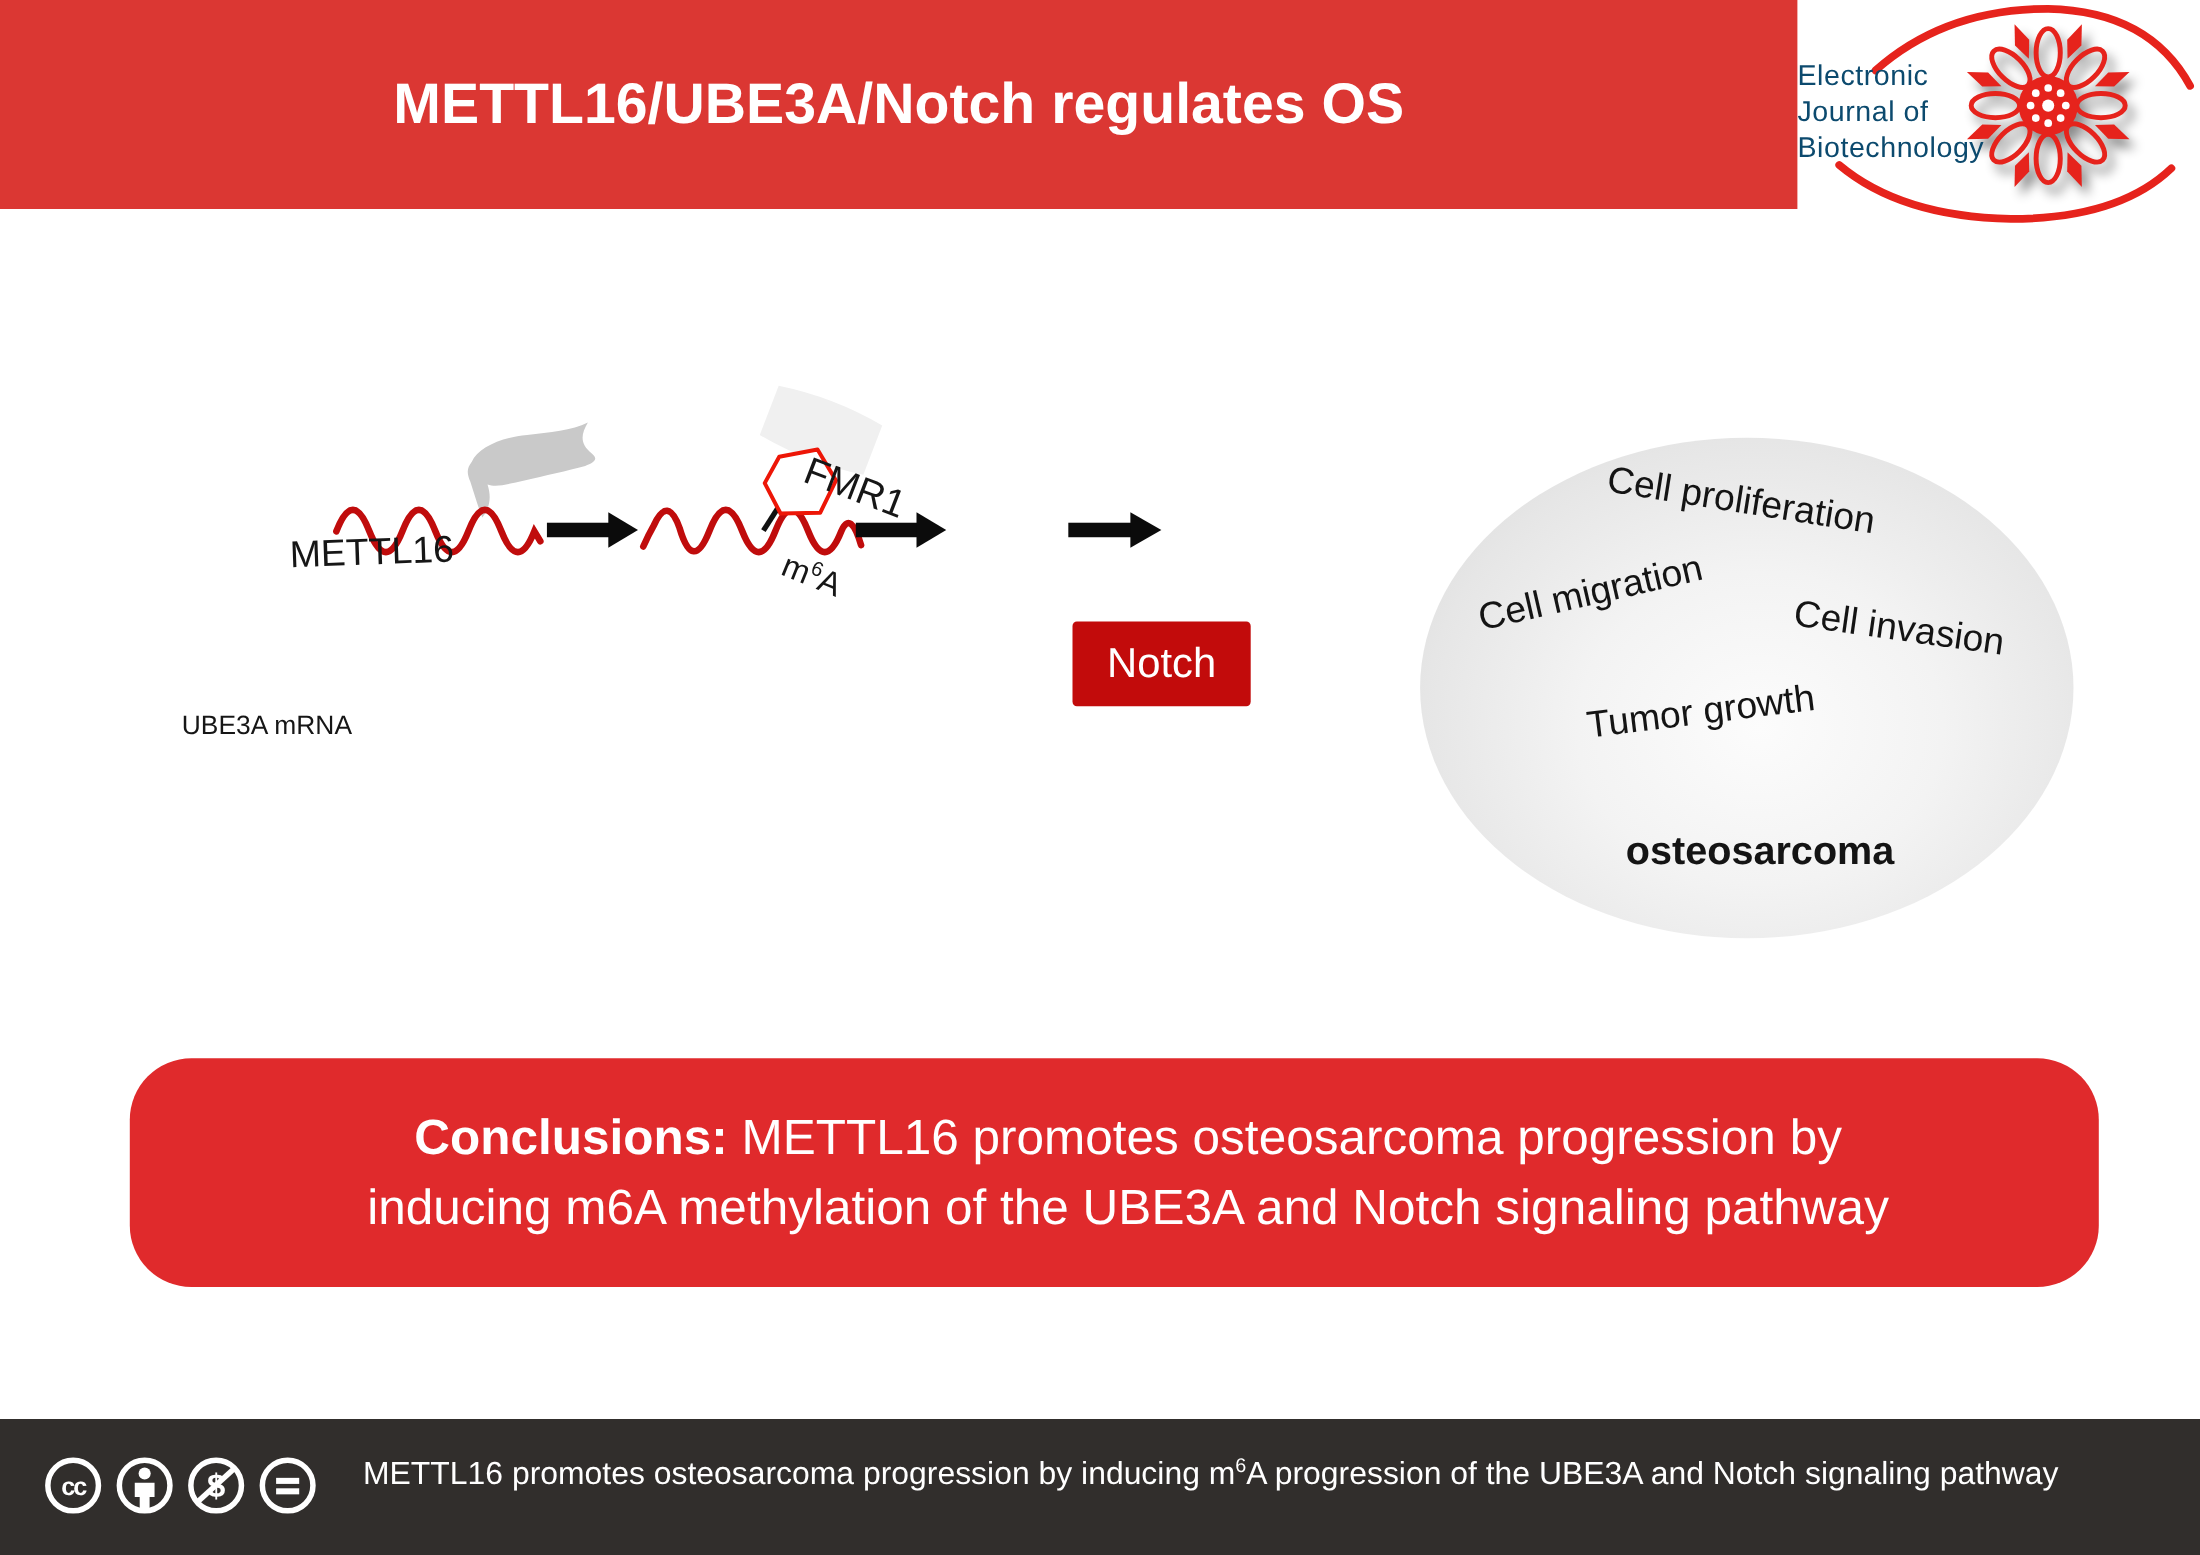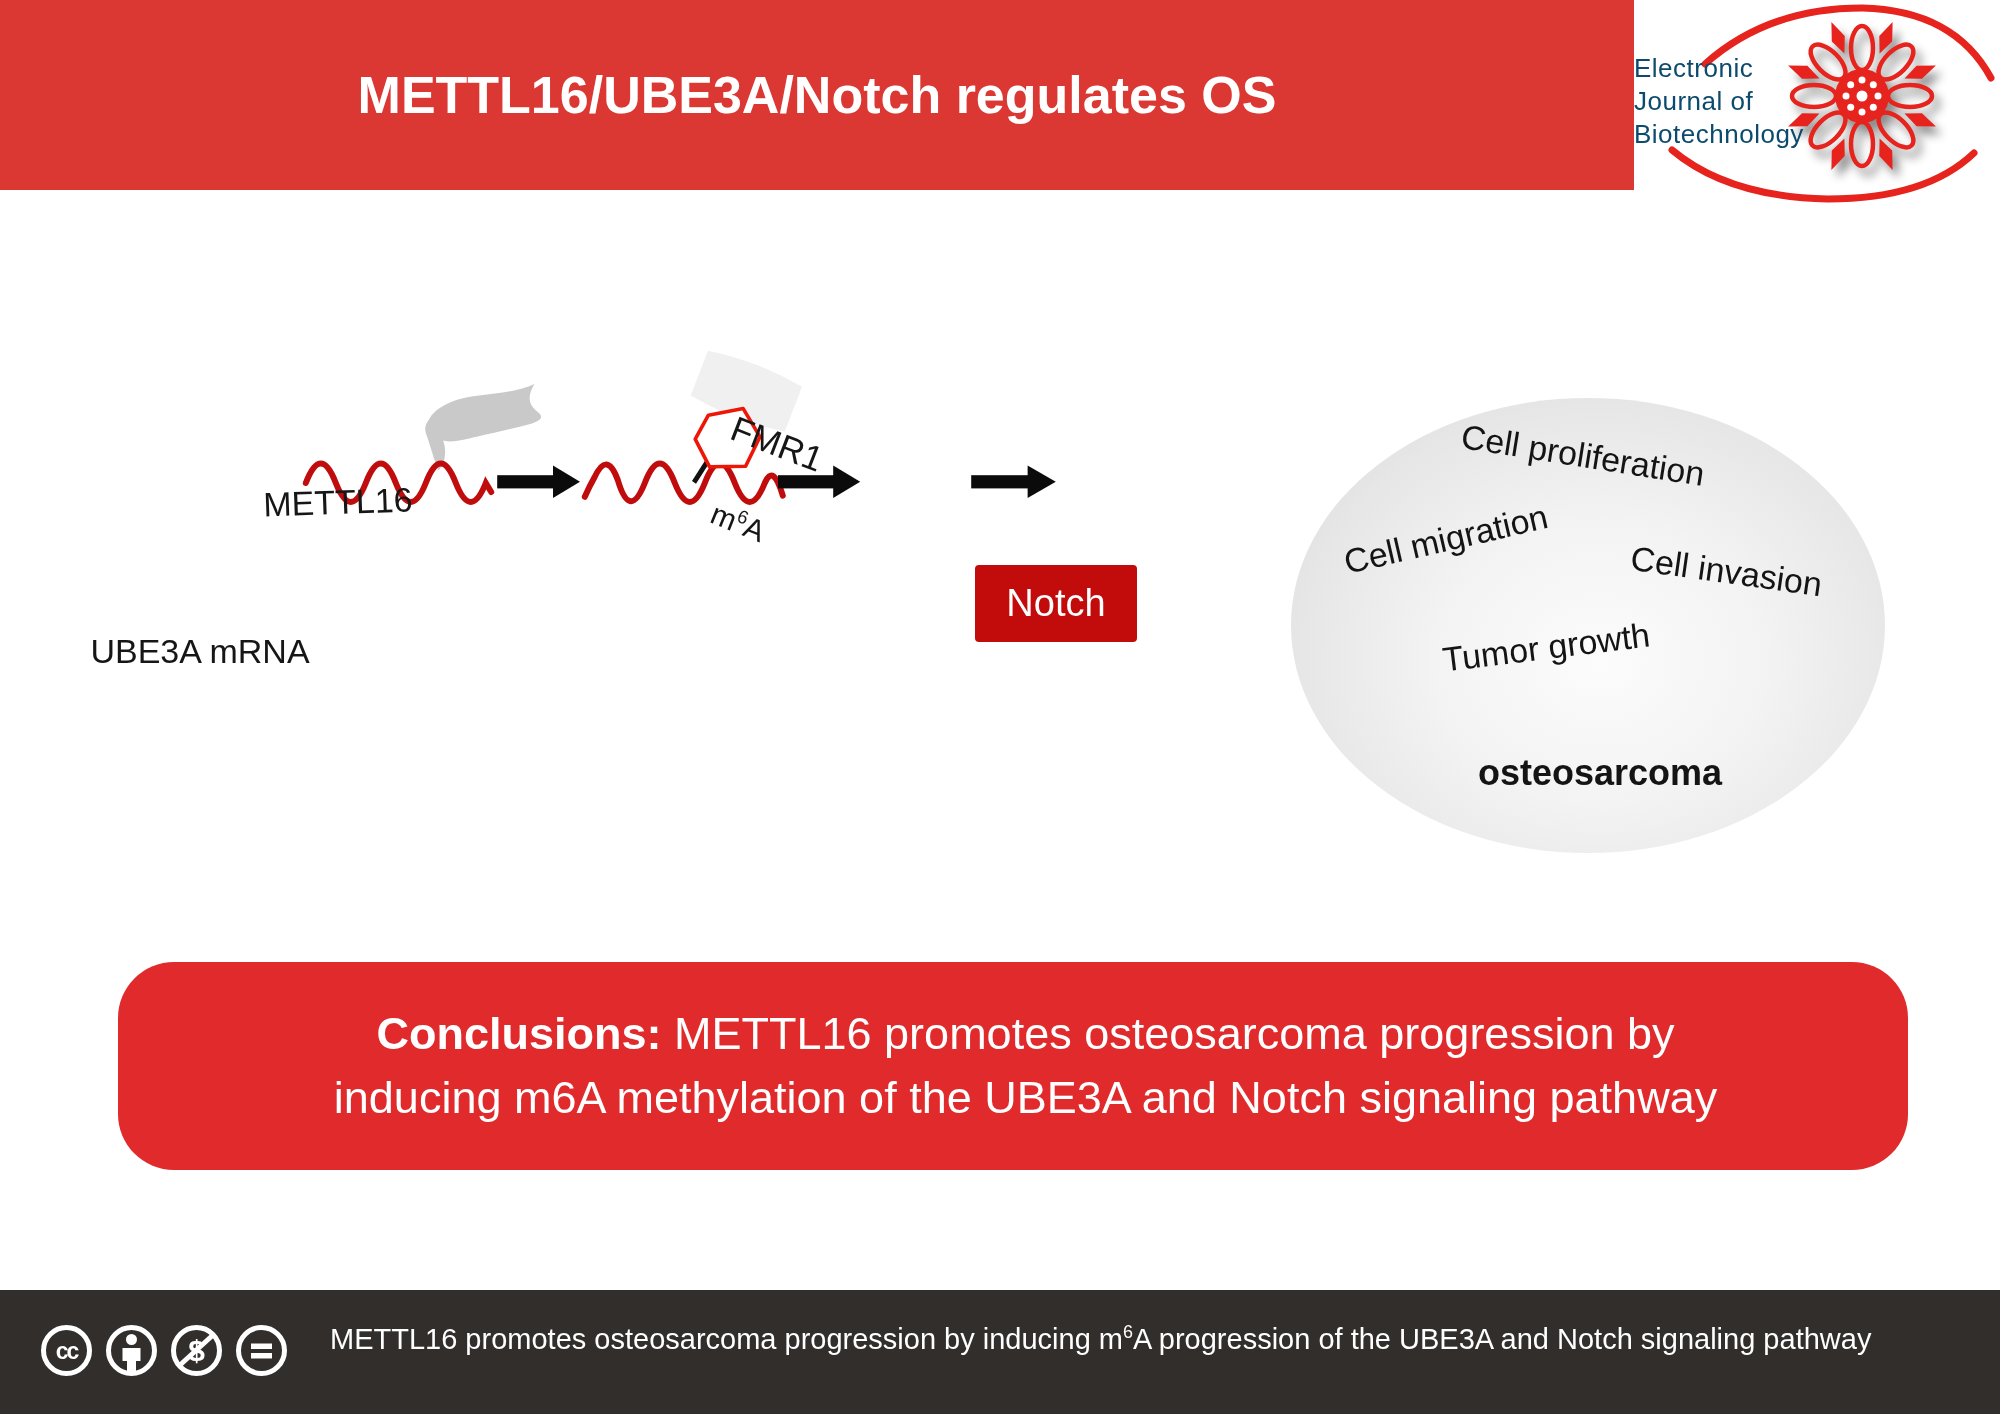--- a/index.html
+++ b/index.html
@@ -11,21 +11,21 @@
               display:flex;align-items:center;justify-content:center;}
   .header-title{color:#ffffff;font-size:52px;font-weight:bold;letter-spacing:0px;}
 
   .logo-block{position:absolute;left:1634px;top:0;width:366px;height:230px;}
   .logo-text{position:absolute;left:0px;top:40px;width:180px;
              color:#0c4a6e;font-size:26px;line-height:33px;font-weight:400;letter-spacing:0.5px;margin-top:12px;}
 
   
   .diagram-label{position:absolute;color:#161616;}
   .lbl-mettl16{left:248px;top:483px;width:180px;text-align:center;font-size:34px;transform:rotate(-2deg);}
-  .lbl-ube3a{left:80px;top:632px;width:240px;text-align:center;font-size:34px;}
+  .lbl-ube3a{left:80px;top:646px;width:240px;text-align:right;font-size:24px;}
   .lbl-fmr1{left:722px;top:424px;width:110px;text-align:center;font-size:35px;transform:rotate(21deg);}
   .lbl-m6a{left:688px;top:505px;width:100px;text-align:center;font-size:30px;transform:rotate(22deg);}
   .lbl-m6a sup, .cite sup{font-size:0.62em;}
 
   .notch-box{position:absolute;left:975px;top:565px;width:162px;height:77px;background:#C20B0B;
              border-radius:4px;display:flex;align-items:center;justify-content:center;}
   .notch-label{color:#ffffff;font-size:38px;}
 
   .tumor-ellipse{position:absolute;left:1291px;top:398px;width:594px;height:455px;border-radius:50%;
       background:radial-gradient(ellipse at 52% 58%, #FCFCFC 0%, #F3F3F3 38%, #E6E6E6 70%, #D5D5D5 100%);}

